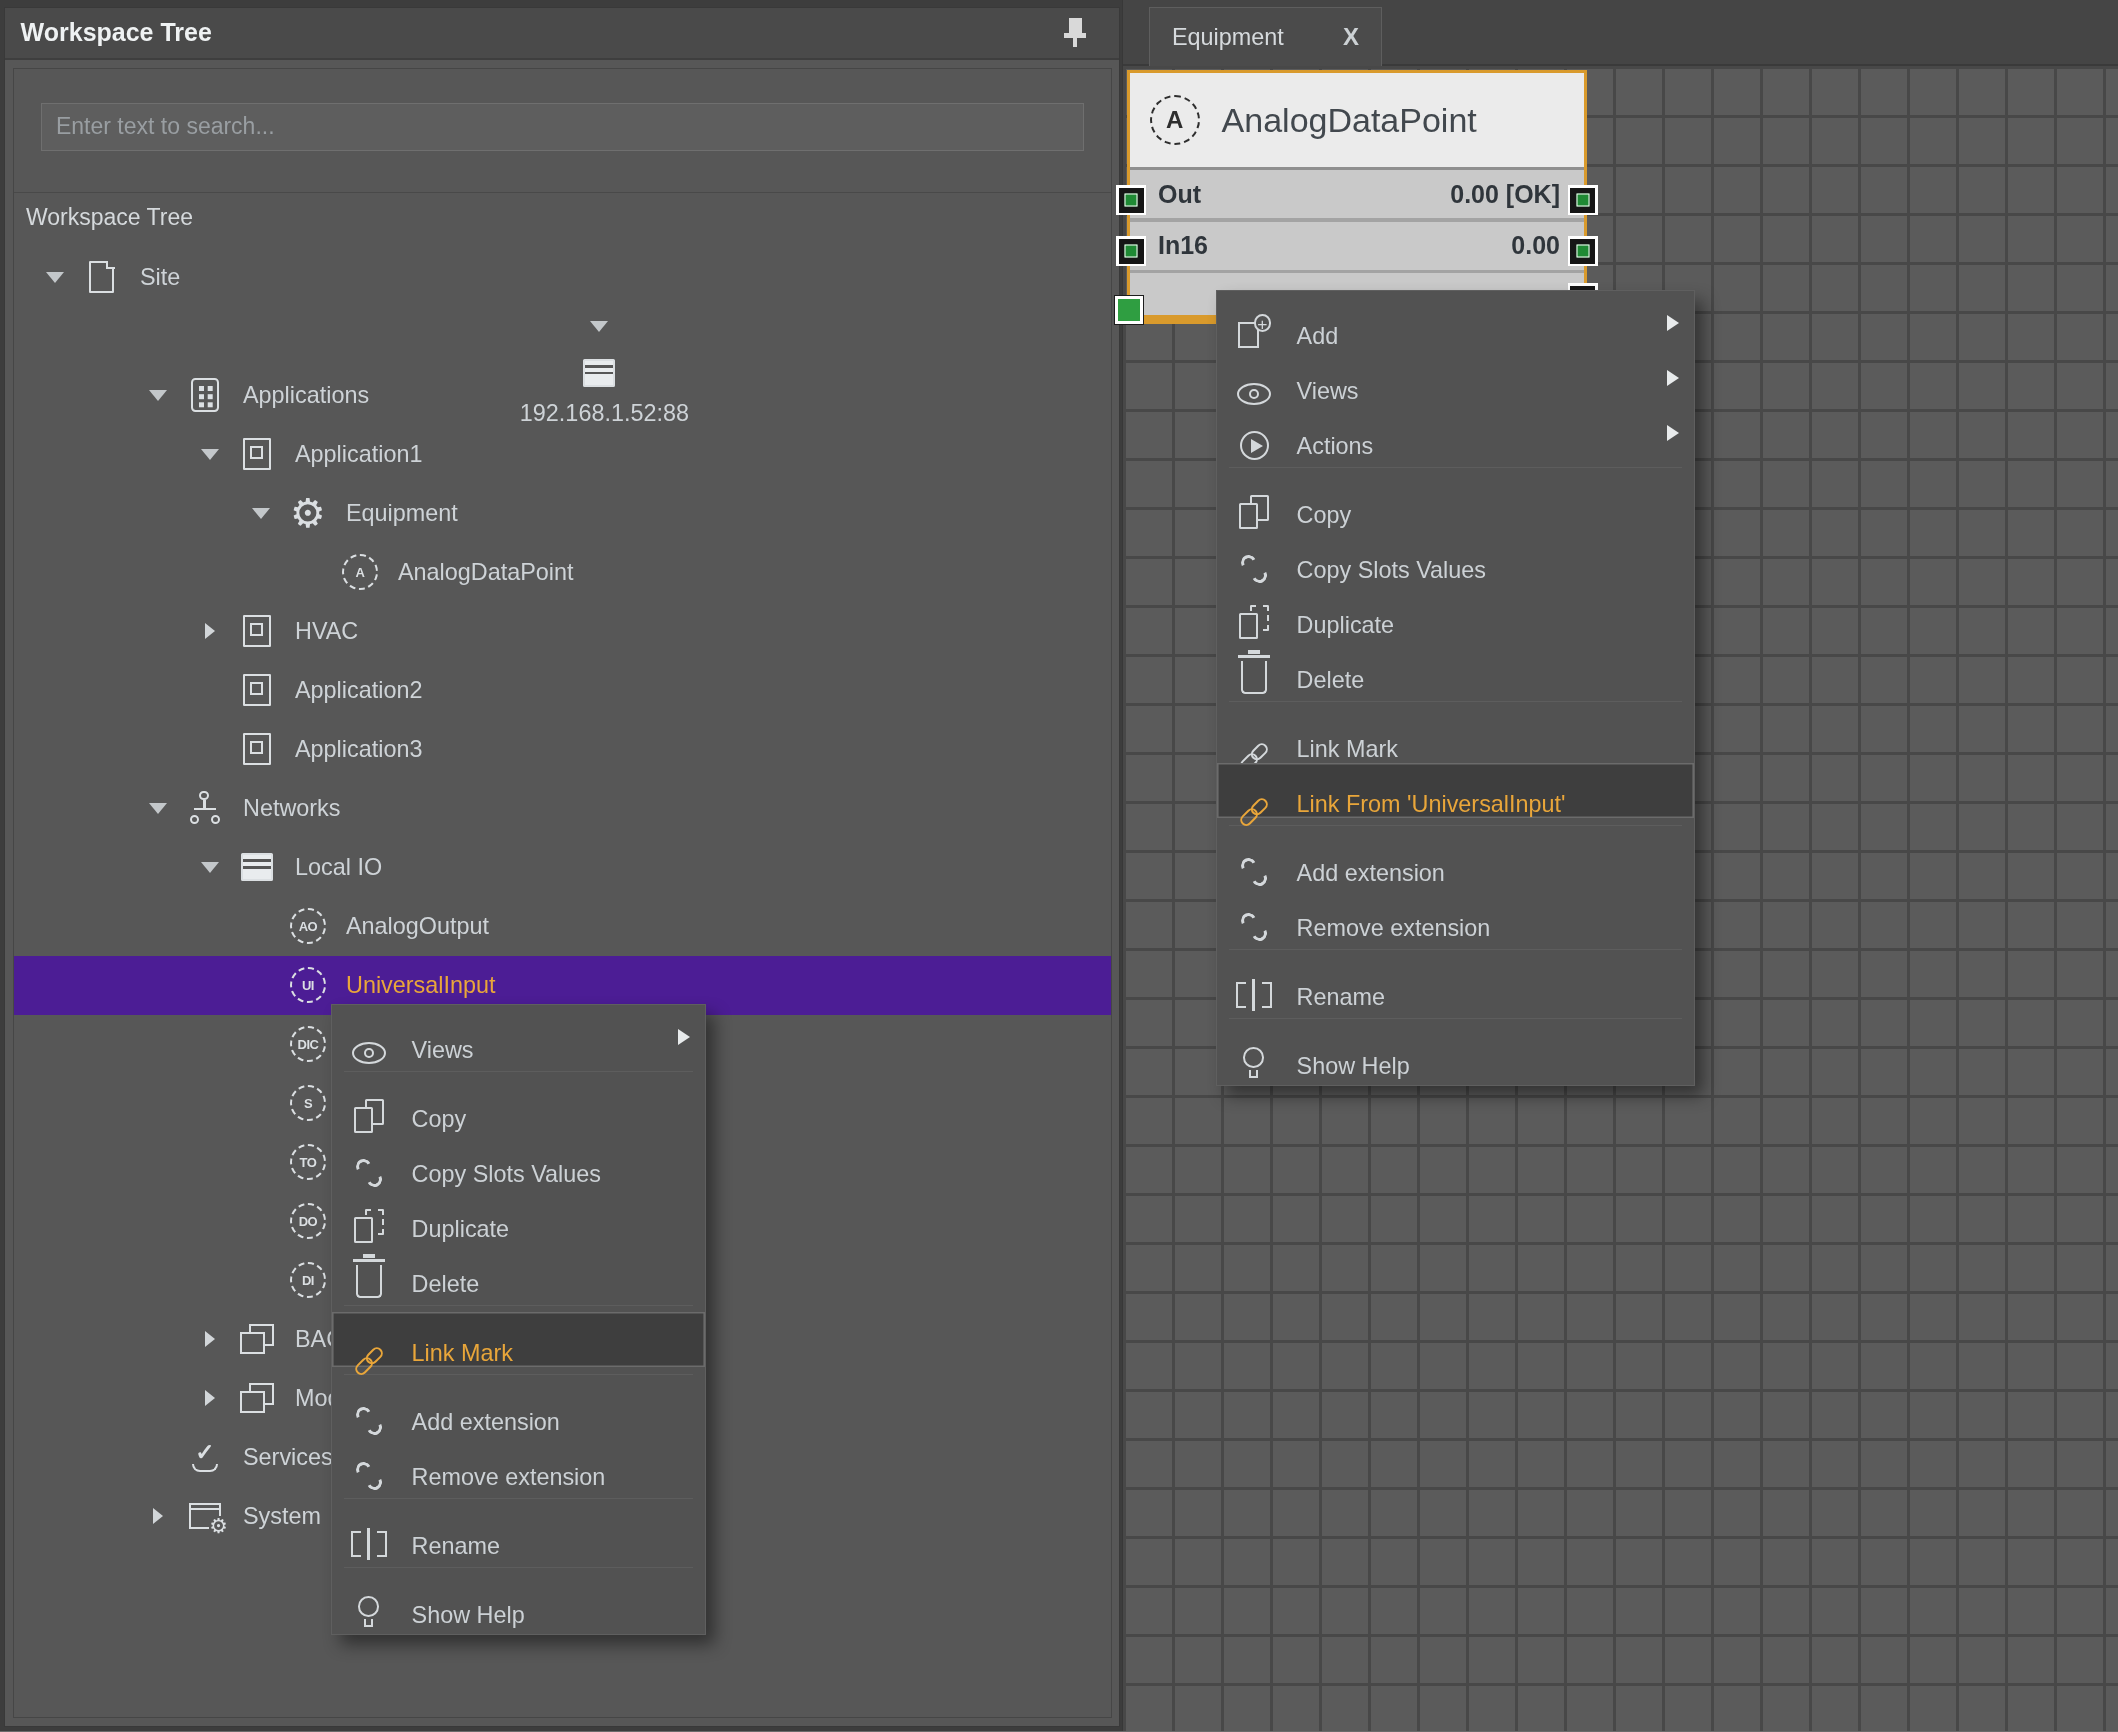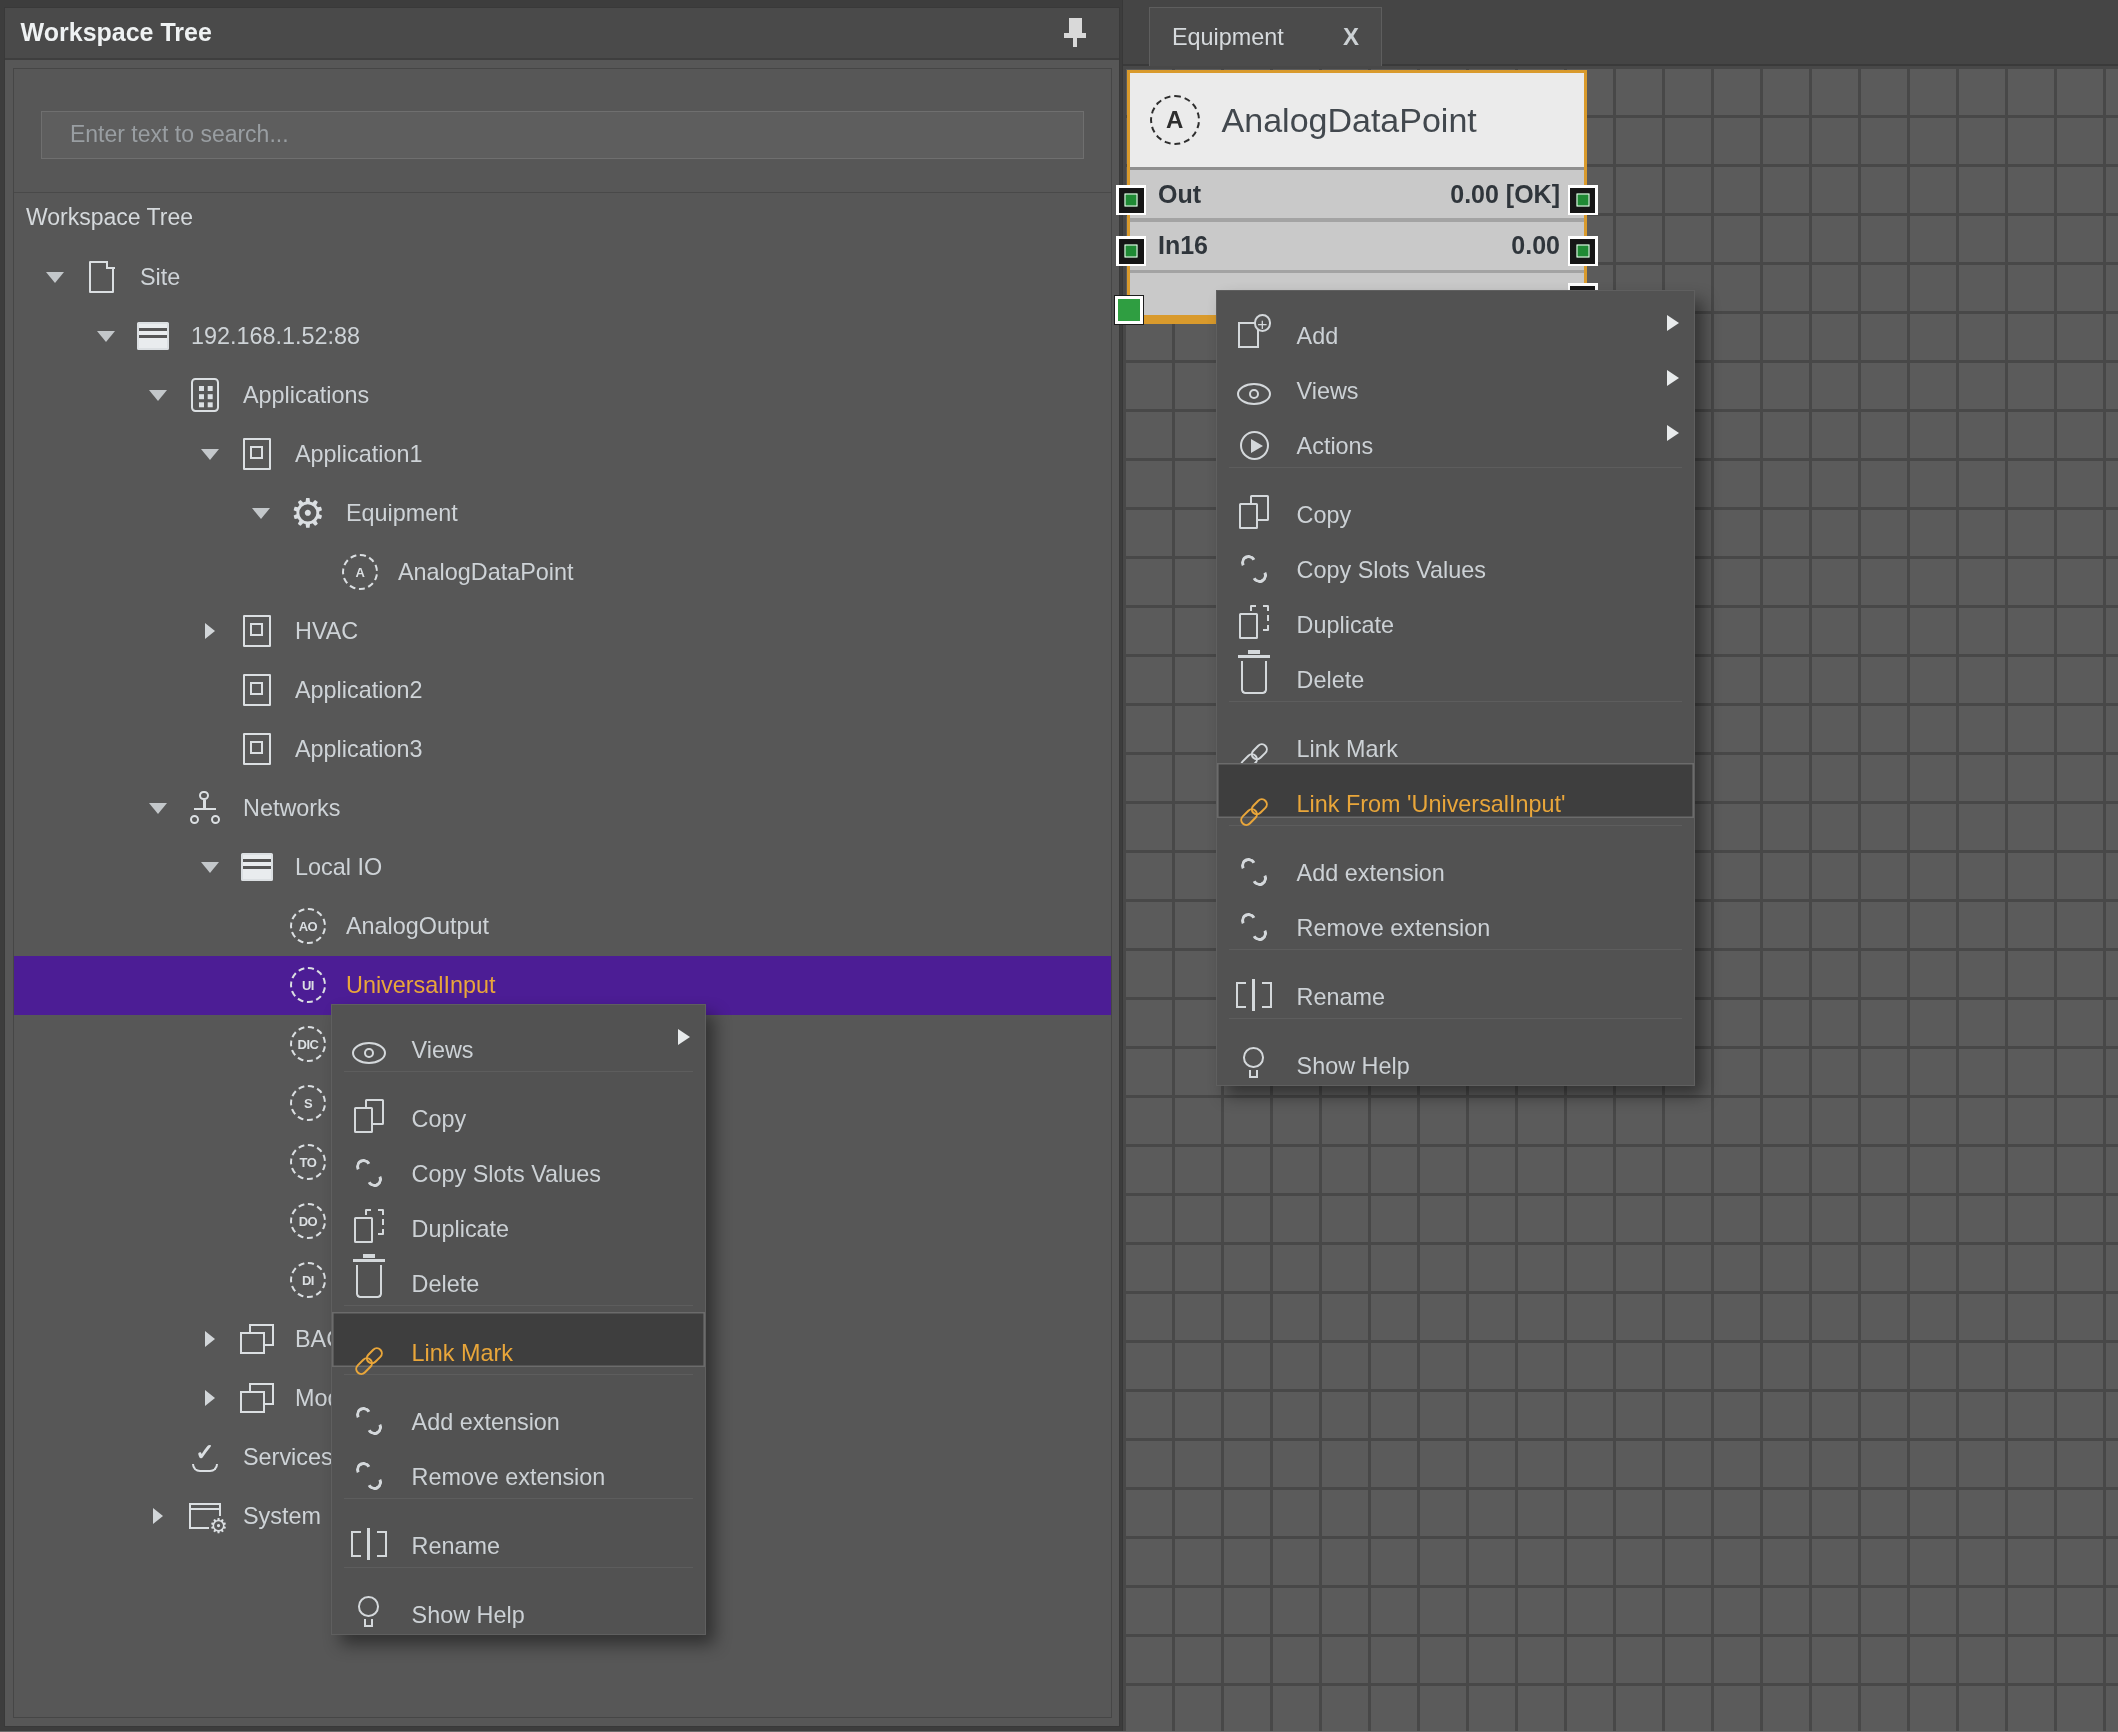--- a/index.html
+++ b/index.html
@@ -14,23 +14,23 @@
   .lp-header{position:absolute;left:0;top:0;right:0;height:52px;background:#4a4a4a;
     border-bottom:2.2px solid #3e3e3e;display:flex;align-items:center;justify-content:space-between;
     padding:0 33px 0 15.2px;box-sizing:border-box}
   .lp-title{font-size:25px;font-weight:bold;color:#eff2f3}
   .ic-pin{position:relative;width:22px;height:32px;color:#d9d9d9}
   .ic-pin i{position:absolute;left:4.4px;top:1.1px;width:13px;height:15.2px;background:currentColor}
   .ic-pin::before{content:"";position:absolute;left:0;top:16.3px;width:22px;height:4.9px;background:currentColor}
   .ic-pin::after{content:"";position:absolute;left:8.7px;top:21px;width:4.4px;height:9.8px;background:currentColor}
   .lp-body{position:absolute;left:7.6px;right:7.6px;top:60px;bottom:7.6px;
     border:1.6px solid #464646;box-sizing:border-box;overflow:hidden}
-  .search{position:absolute;left:27px;right:27px;top:42px;height:48px;
+  .search{position:absolute;left:27px;right:27px;top:34px;height:48px;
     background:#5e5e5e;border:1.1px solid #6f6f6f;box-sizing:border-box;
-    color:#d0d4d7;font-size:23px;font-family:"Liberation Sans",sans-serif;padding:0 28px;outline:none}
+    color:#d0d4d7;font-size:23px;font-family:"Liberation Sans",sans-serif;padding:0 14px;outline:none}
   .search::placeholder{color:#999ea2}
   .lp-divider{position:absolute;left:0;right:0;top:123px;height:1.6px;background:#494949}
   .lp-section-label{position:absolute;left:12px;top:135px;font-size:23px;color:#d5d9dc}
   
   .tree{position:absolute;left:0;right:0;top:179px}
   .trow{height:59px;display:flex;align-items:center;box-sizing:border-box}
   .trow.selected{background:#4c1d95}
   .exp{width:39px;flex:0 0 39px;display:flex;align-items:center;justify-content:center}
   .exp.open::before{content:"";border-left:9.2px solid transparent;border-right:9.2px solid transparent;border-top:11.4px solid #c3c7ca}
   .exp.closed::before{content:"";border-top:8.2px solid transparent;border-bottom:8.2px solid transparent;border-left:10.3px solid #d2d6d9}
@@ -157,21 +157,21 @@
     <div class="lp-divider"></div>
     <div class="lp-section-label">Workspace Tree</div>
     <div class="tree" id="tree">
         <div class="trow" style="padding-left: 22px;">
           <span class="exp open"></span>
           <span class="ticol">
             <span class="ic ti-doc"></span>
           </span>
           <span class="tlabel">Site</span>
         </div>
-        <div class="trow" style="padding-left: 73px;">
+        <div class="trow" style="padding-left: 73px; flex-direction: column;">
           <span class="exp open"></span>
           <span class="ticol">
             <span class="ic ti-cube"></span>
           </span>
           <span class="tlabel">192.168.1.52:88</span>
         </div>
         <div class="trow" style="padding-left: 125px; text-align: right;">
           <span class="exp open"></span>
           <span class="ticol">
             <span class="ic ti-apps"></span>

